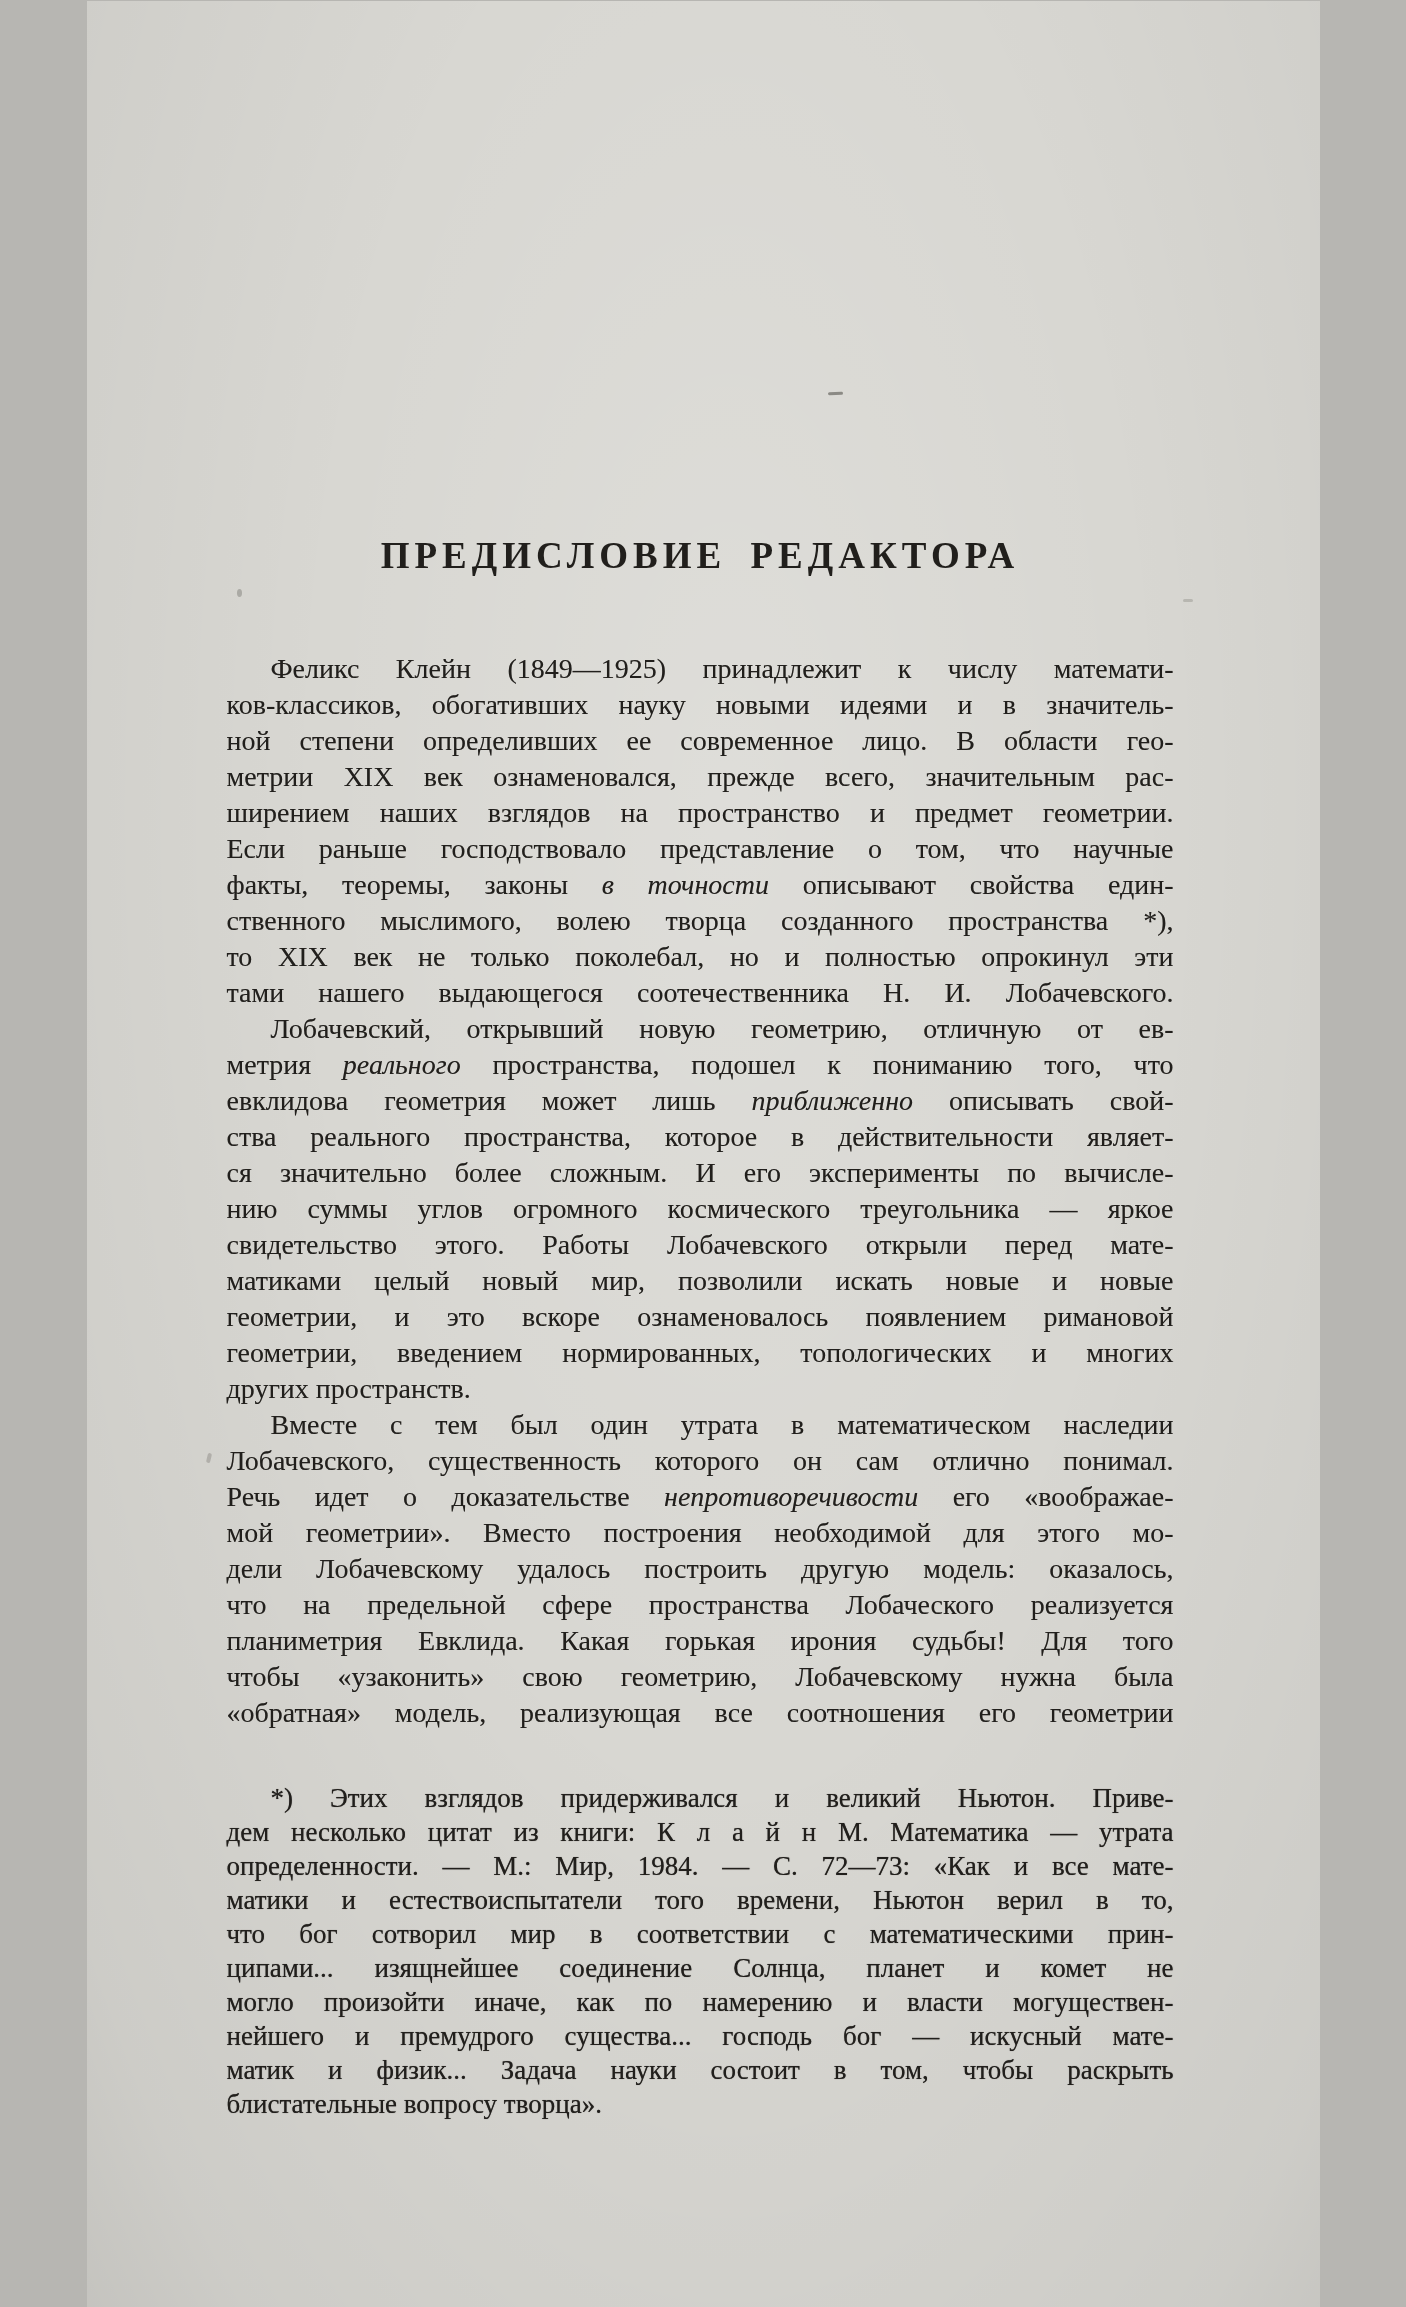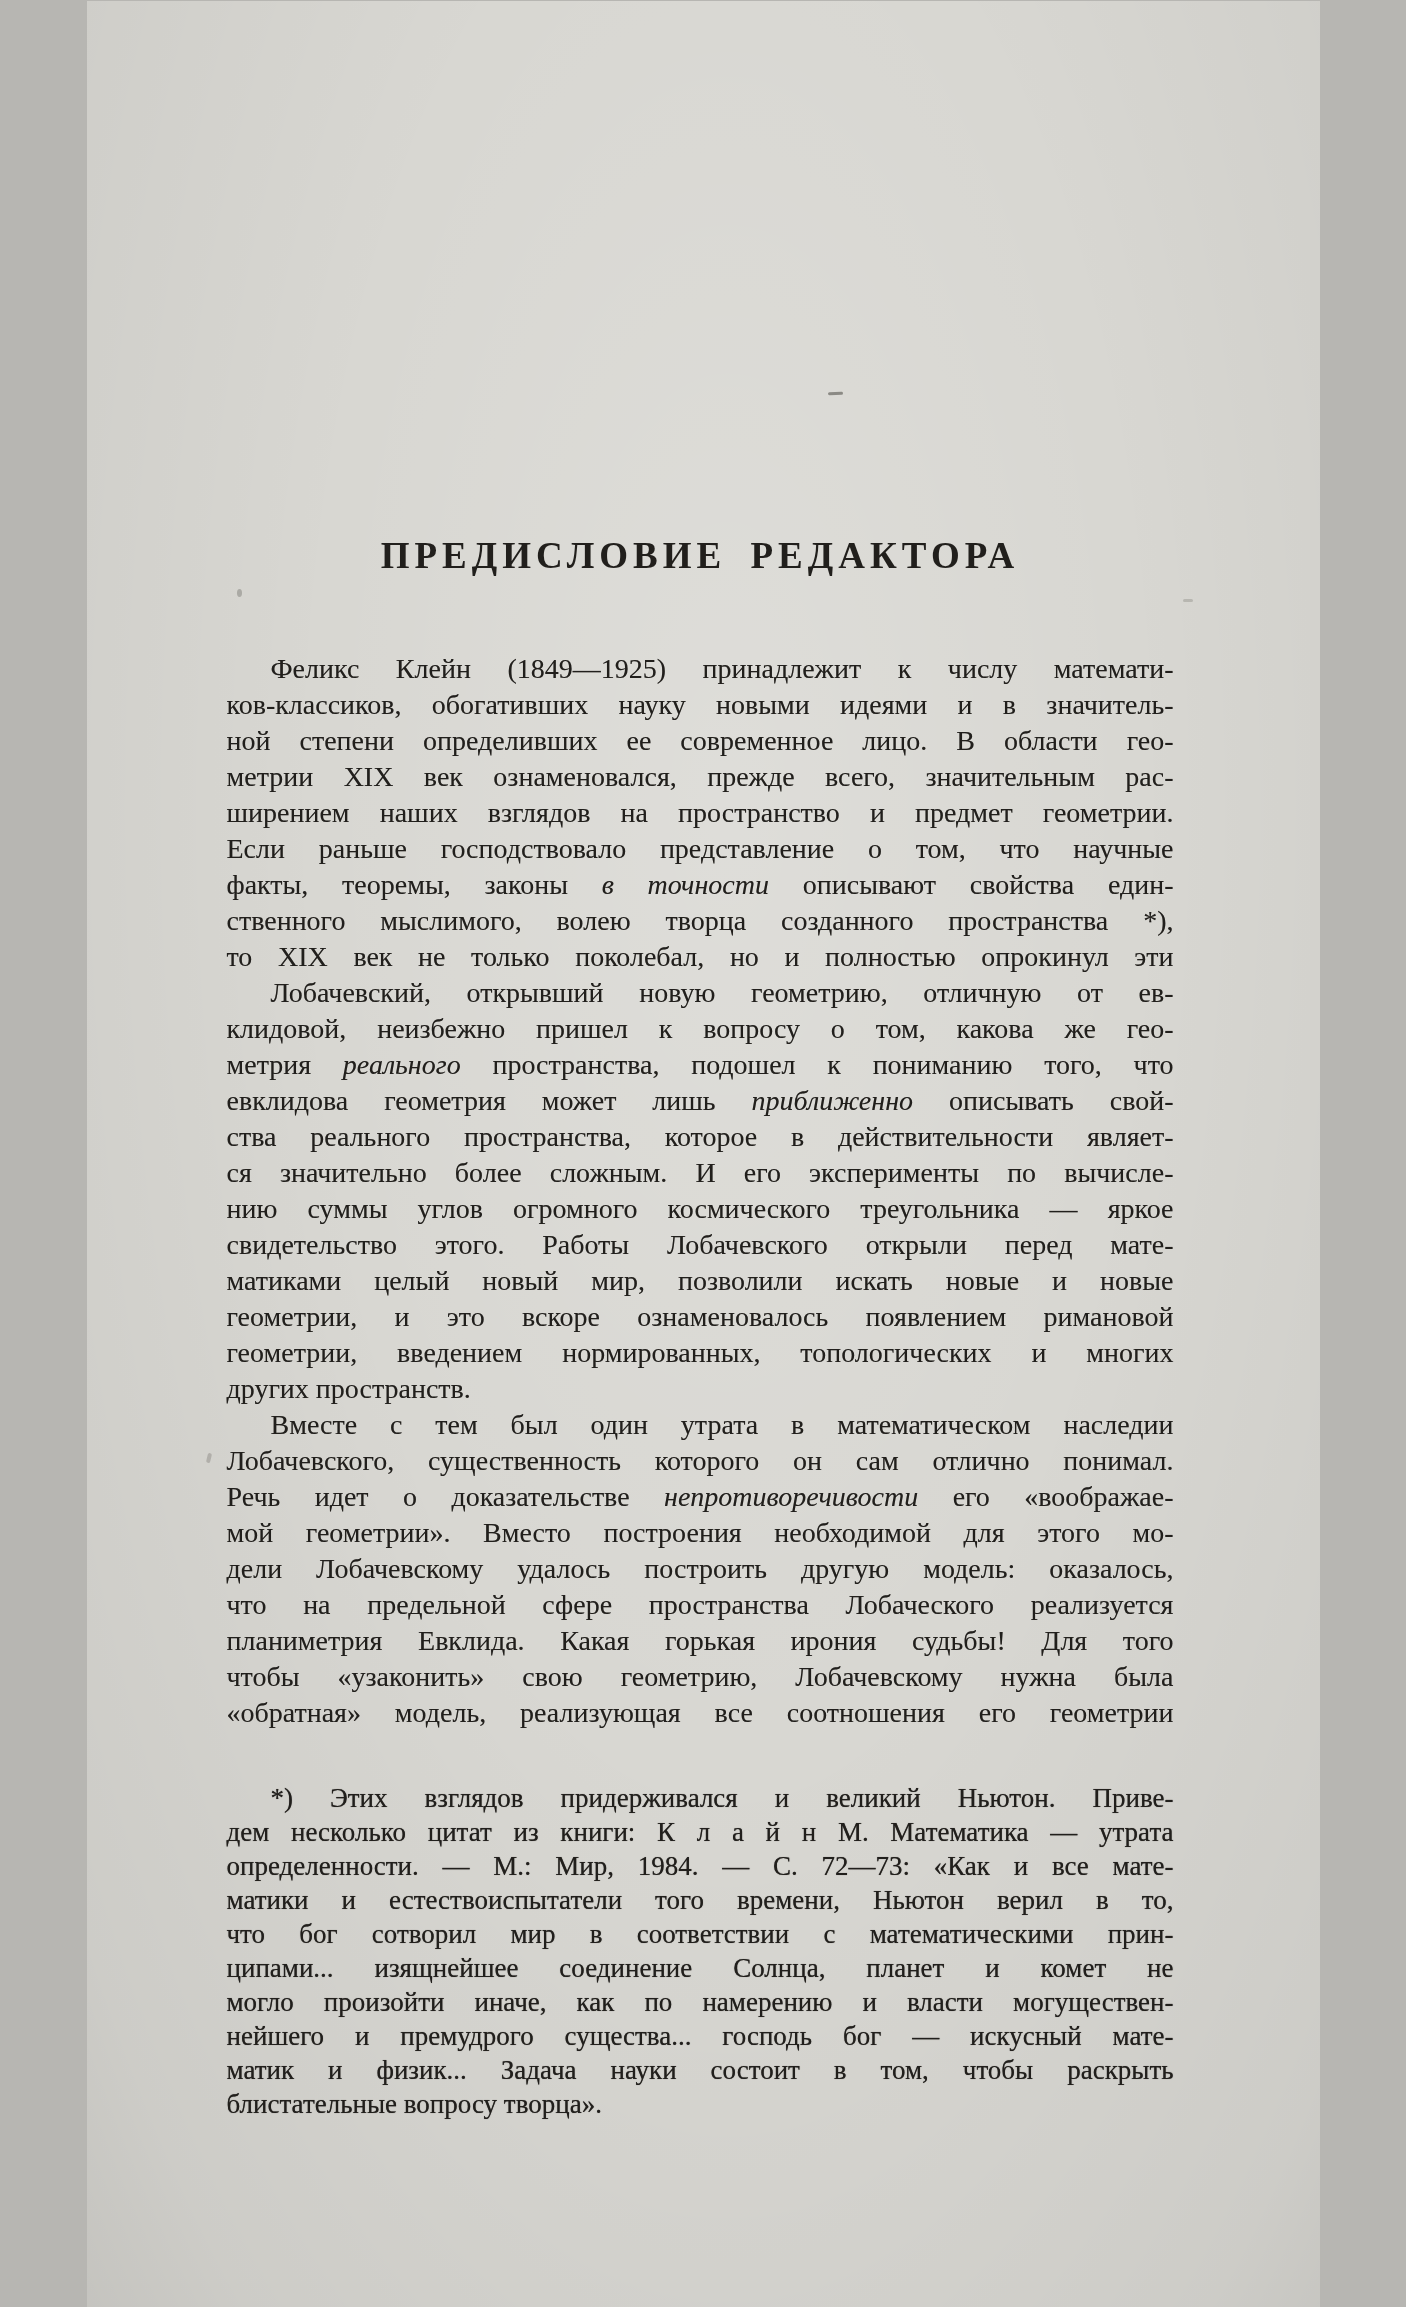--- a/index.html
+++ b/index.html
@@ -76,24 +76,24 @@
       <div class="paragraph">
         <div class="line indent">Феликс Клейн (1849—1925) принадлежит к числу математи-</div>
         <div class="line">ков-классиков, обогативших науку новыми идеями и в значитель-</div>
         <div class="line">ной степени определивших ее современное лицо. В области гео-</div>
         <div class="line">метрии XIX век ознаменовался, прежде всего, значительным рас-</div>
         <div class="line">ширением наших взглядов на пространство и предмет геометрии.</div>
         <div class="line">Если раньше господствовало представление о том, что научные</div>
         <div class="line">факты, теоремы, законы <i>в точности</i> описывают свойства един-</div>
         <div class="line">ственного мыслимого, волею творца созданного пространства *),</div>
         <div class="line">то XIX век не только поколебал, но и полностью опрокинул эти</div>
+        <div class="line">тами нашего выдающегося соотечественника Н. И. Лобачевского.</div>
       </div>
       <div class="paragraph">
         <div class="line indent">Лобачевский, открывший новую геометрию, отличную от ев-</div>
-        <div class="line">клидовой, неизбежно пришел к вопросу о том, какова же гео-</div>
         <div class="line">метрия <i>реального</i> пространства, подошел к пониманию того, что</div>
         <div class="line">евклидова геометрия может лишь <i>приближенно</i> описывать свой-</div>
         <div class="line">ства реального пространства, которое в действительности являет-</div>
         <div class="line">ся значительно более сложным. И его эксперименты по вычисле-</div>
         <div class="line">нию суммы углов огромного космического треугольника — яркое</div>
         <div class="line">свидетельство этого. Работы Лобачевского открыли перед мате-</div>
         <div class="line">матиками целый новый мир, позволили искать новые и новые</div>
         <div class="line">геометрии, и это вскоре ознаменовалось появлением римановой</div>
         <div class="line">геометрии, введением нормированных, топологических и многих</div>
         <div class="line last-left">других пространств.</div>

